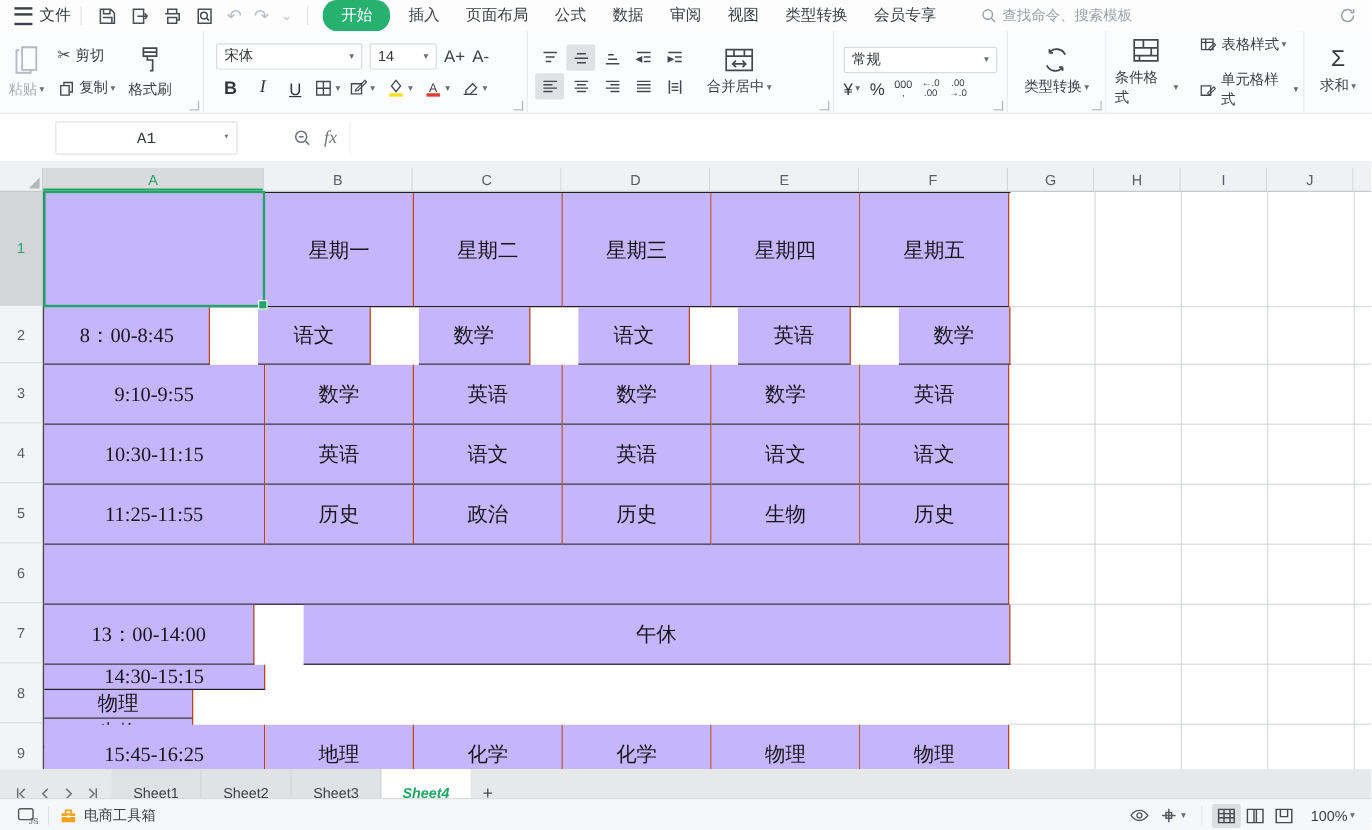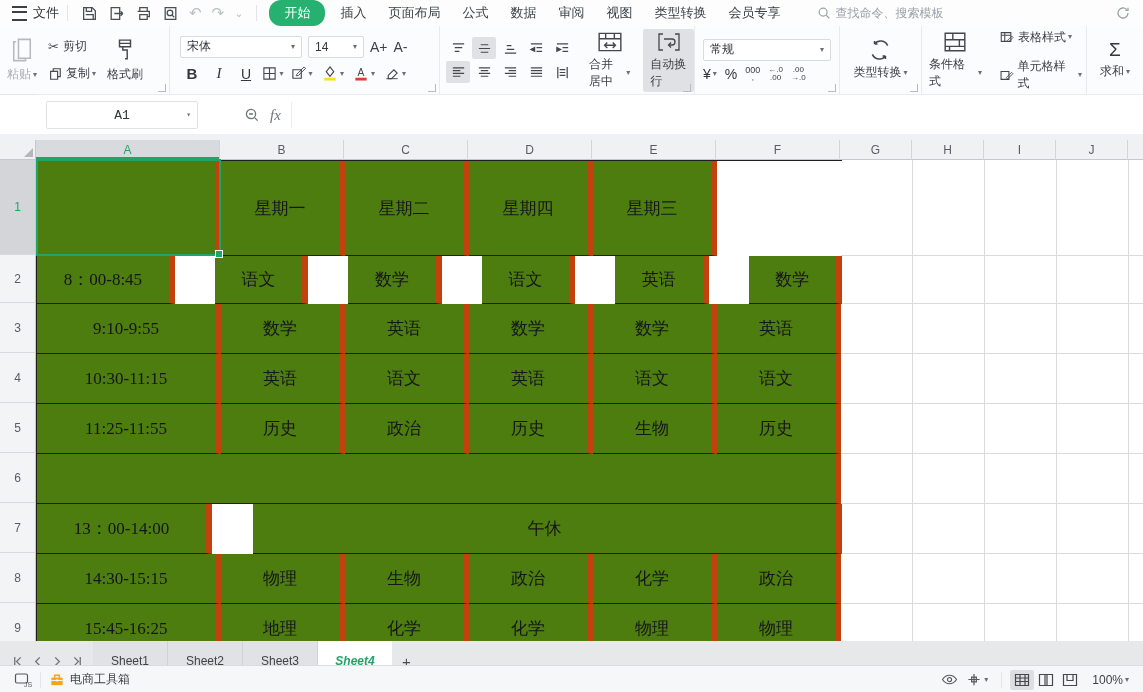--- a/index.html
+++ b/index.html
@@ -50,22 +50,22 @@
   .selall{left:0;top:0;width:36px;height:20px;background:#f0f1f3;border-right:1px solid #c6c8cb;border-bottom:1px solid #c6c8cb;box-sizing:border-box;}
   .selall .tri{position:absolute;right:2px;bottom:2px;width:0;height:0;border-left:9px solid transparent;border-bottom:9px solid #b4b6bb;}
   .colhdr{left:36px;top:0;height:20px;display:flex;}
   .ch{box-sizing:border-box;height:20px;background:#f0f1f3;border-right:1px solid #d3d5d8;border-bottom:1px solid #c6c8cb;font-size:12px;color:#595d63;display:flex;align-items:center;justify-content:center;}
   .ch.selc{background:#d8dadd;color:#21a567;box-shadow:inset 0 -2px 0 #21a567;}
   .rowhdr{left:0;top:20px;width:36px;display:flex;flex-direction:column;}
   .rh{box-sizing:border-box;width:36px;background:#f3f4f6;border-right:1px solid #c6c8cb;border-bottom:1px solid #d8dadd;font-size:12px;color:#595d63;display:flex;align-items:center;justify-content:center;}
   .rh.selr{background:#d3d5d9;color:#21a567;}
   .cells{left:36px;top:20px;border-left:1px solid #1f1f1f;border-top:1px solid #1f1f1f;width:805px;}
   .trow{display:flex;}
-  .tc{box-sizing:border-box;border-right:6px solid #c2410c;border-bottom:1px solid #1f1f1f;display:flex;align-items:center;justify-content:center;
-      font-family:"Liberation Serif","DejaVu Serif",serif;font-size:17px;color:#15161a;background:#4d7c0f;}
+  .tc{box-sizing:border-box;border-right:1px solid #c2410c;border-bottom:1px solid #1f1f1f;display:flex;align-items:center;justify-content:center;
+      font-family:"Liberation Serif","DejaVu Serif",serif;font-size:17px;color:#15161a;background:#c4b5fd;}
   .gline{background:#d8dade;}
   .selbox{left:36px;top:19px;width:185px;height:97px;border:2px solid #21a567;box-sizing:border-box;pointer-events:none;}
   .selbox .handle{position:absolute;right:-4px;bottom:-4px;width:6px;height:6px;background:#21a567;border:1px solid #fff;}
 
   
   .sheetbar{left:0;top:641px;width:1143px;height:40px;background:#e6e8ea;display:flex;align-items:stretch;font-size:12px;}
   .snav{display:flex;align-items:center;gap:9px;padding:0 10px 0 12px;}
   .stab{display:flex;align-items:center;justify-content:center;width:74px;color:#3f4247;background:#e0e2e5;border-right:1px solid #cfd1d5;cursor:default;}
   .stab.active{background:#fff;color:#21a567;font-weight:bold;border-right:none;font-style:italic;}
   .saddw{display:flex;align-items:center;padding:0 10px;font-size:15px;color:#4a4d52;}
@@ -291,28 +291,20 @@
     <div class="bigbtn" style="margin-left:8px;">
       <svg class="ic" width="26" height="22" viewBox="0 0 24 20" fill="none" stroke="#44474d" stroke-width="1.3">
           <path d="M2 2h20v16H2z M2 7h20M8 2v5M16 2v5"></path>
           <path d="M7 13h10M9.5 10.5 7 13l2.5 2.5M14.5 10.5 17 13l-2.5 2.5"></path>
         </svg>
       <span class="flex">
           <span>合并居中</span>
           <span class="dd">▾</span>
         </span>
     </div>
-    <div class="bigbtn sel" style="margin-left:6px;">
-      <svg class="ic" width="24" height="22" viewBox="0 0 24 20" fill="none" stroke="#44474d" stroke-width="1.3">
-          <path d="M6 2H2v16h4M18 2h4v16h-4"></path>
-          <path d="M7 7h8a3 3 0 0 1 0 6h-3"></path>
-          <path d="M14 10.5 11.5 13l2.5 2.5"></path>
-        </svg>
-      <span>自动换行</span>
-    </div>
     <div class="corner"></div>
   </div>
 
   <div class="rsec" style="width:145px;flex-direction:column;justify-content:center;align-items:flex-start;gap:5px;padding-left:8px;">
     <div class="combo" style="width:128px;">
       <span>常规</span>
       <span class="dd">▾</span>
     </div>
     <div class="flex" style="gap:8px;">
       <span class="flex">
@@ -452,22 +444,23 @@
   <div class="abs gline" style="left:841px;top:313px;width:302px;height:1px;"></div>
   <div class="abs gline" style="left:841px;top:363px;width:302px;height:1px;"></div>
   <div class="abs gline" style="left:841px;top:413px;width:302px;height:1px;"></div>
   <div class="abs gline" style="left:841px;top:463px;width:302px;height:1px;"></div>
 
   <div class="abs cells">
     <div class="trow" style="height:95px;">
       <div class="tc" style="width:184px;"></div>
       <div class="tc" style="width:124px;">星期一</div>
       <div class="tc" style="width:124px;">星期二</div>
+      <div class="tc" style="width:124px;">星期三</div>
       <div class="tc" style="width:124px;">星期四</div>
-      <div class="tc" style="width:124px;">星期三</div>
+      <div class="tc" style="width:124px;">星期五</div>
     </div>
     <div class="trow" style="height:48px;gap:40px;">
       <div class="tc" style="width:184px;">8：00-8:45</div>
       <div class="tc" style="width:124px;">语文</div>
       <div class="tc" style="width:124px;">数学</div>
       <div class="tc" style="width:124px;">语文</div>
       <div class="tc" style="width:124px;">英语</div>
       <div class="tc" style="width:124px;">数学</div>
     </div>
     <div class="trow" style="height:50px;">
@@ -494,21 +487,21 @@
       <div class="tc" style="width:124px;">生物</div>
       <div class="tc" style="width:124px;">历史</div>
     </div>
     <div class="trow" style="height:50px;">
       <div class="tc" style="width:804px;"></div>
     </div>
     <div class="trow" style="height:50px;gap:41px;">
       <div class="tc" style="width:184px;">13：00-14:00</div>
       <div class="tc" style="width:620px;">午休</div>
     </div>
-    <div class="trow" style="height:50px;">
+    <div class="trow" style="height:50px;flex-direction:column;">
       <div class="tc" style="width:184px;">14:30-15:15</div>
       <div class="tc" style="width:124px;">物理</div>
       <div class="tc" style="width:124px;">生物</div>
       <div class="tc" style="width:124px;">政治</div>
       <div class="tc" style="width:124px;">化学</div>
       <div class="tc" style="width:124px;">政治</div>
     </div>
     <div class="trow" style="height:50px;">
       <div class="tc" style="width:184px;">15:45-16:25</div>
       <div class="tc" style="width:124px;">地理</div>

